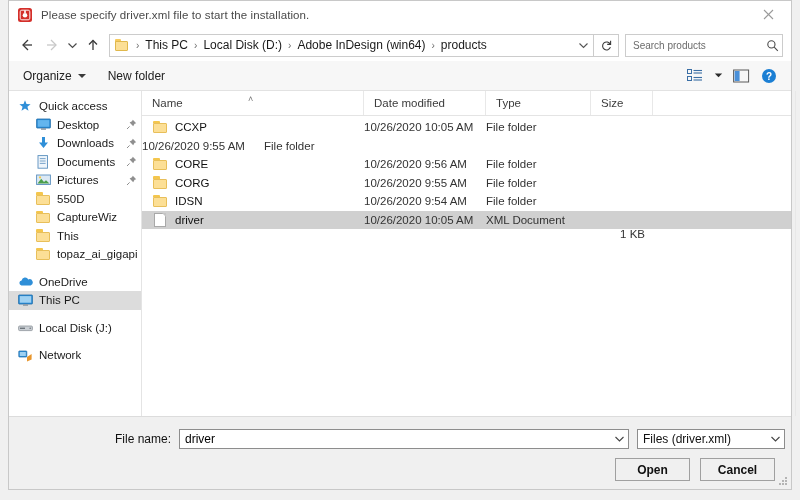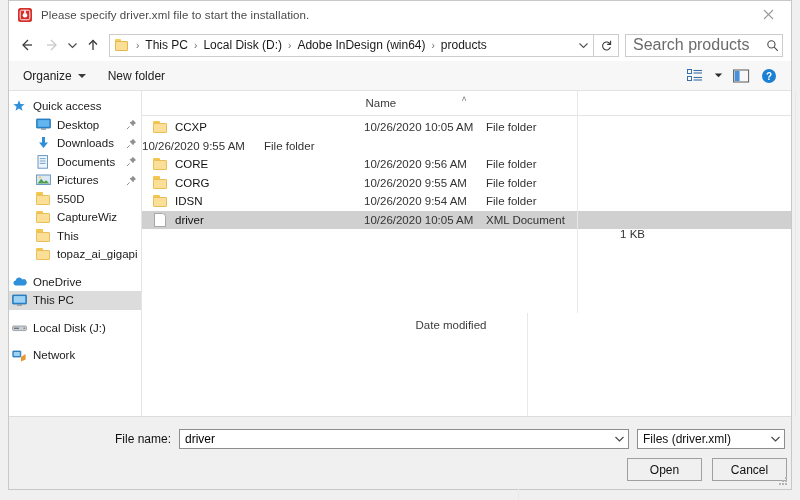--- a/index.html
+++ b/index.html
@@ -159,21 +159,21 @@
     align-items: center;
     margin-left: 6px;
     flex: 0 0 auto;
     box-sizing: border-box;
   }
   .searchbox input {
     border: none;
     outline: none;
     flex: 1 1 auto;
     font-family: "Liberation Sans", sans-serif;
-    font-size: 16px;
+    font-size: 10px;
     color: #222;
     padding-left: 7px;
     min-width: 0;
     background: transparent;
   }
   .searchbox input::placeholder { color:#6b6b6b; opacity:1; }
   .search-ico { width: 20px; display:flex; align-items:center; justify-content:center; flex:0 0 auto;}
   
   .toolbar {
     height: 30px;
@@ -222,21 +222,21 @@
     background: #ffffff;
     border-right: 1px solid #e4e4e4;
     padding-top: 6px;
     overflow: hidden;
     position: relative;
   }
   .nav-item {
     height: 18.5px;
     display: flex;
     align-items: center;
-    padding-left: 2px;
+    padding-left: 8px;
     padding-right: 4px;
     box-sizing: border-box;
     white-space: nowrap;
     font-size: 11.5px;
     color: #1a1a1a;
   }
   .nav-item.indent { padding-left: 26px; }
   .nav-item.selected { background: #dcdcdc; }
   .nav-gap { height: 9px; }
   .nav-ico {
@@ -280,21 +280,20 @@
     position: relative;
   }
   .col-head {
     height: 24px;
     min-height: 24px;
     display: flex;
     align-items: center;
     border-bottom: 1px solid #e4e4e4;
     position: relative;
     background: #ffffff;
-    flex-direction: column;
   }
   .col {
     font-size: 11.5px;
     color: #3c3c3c;
     padding-left: 10px;
     box-sizing: border-box;
     height: 24px;
     line-height: 24px;
     border-right: 1px solid #e8e8e8;
     position: relative;
@@ -427,23 +426,24 @@
   .ftype-select .txt {
     flex: 1 1 auto;
     font-size: 12px;
     color: #111;
     padding-left: 5px;
     overflow: hidden;
     white-space: nowrap;
   }
   .btn-row {
     position: absolute;
-    right: 4px;
+    right: 16px;
     top: 41px;
     display: flex;
+    font-weight: bold;
   }
   .btn {
     width: 75px;
     height: 23px;
     border: 1px solid #a0a0a0;
     background: #f0f0f0;
     font-size: 12px;
     color: #111;
     display: flex;
     align-items: center;

